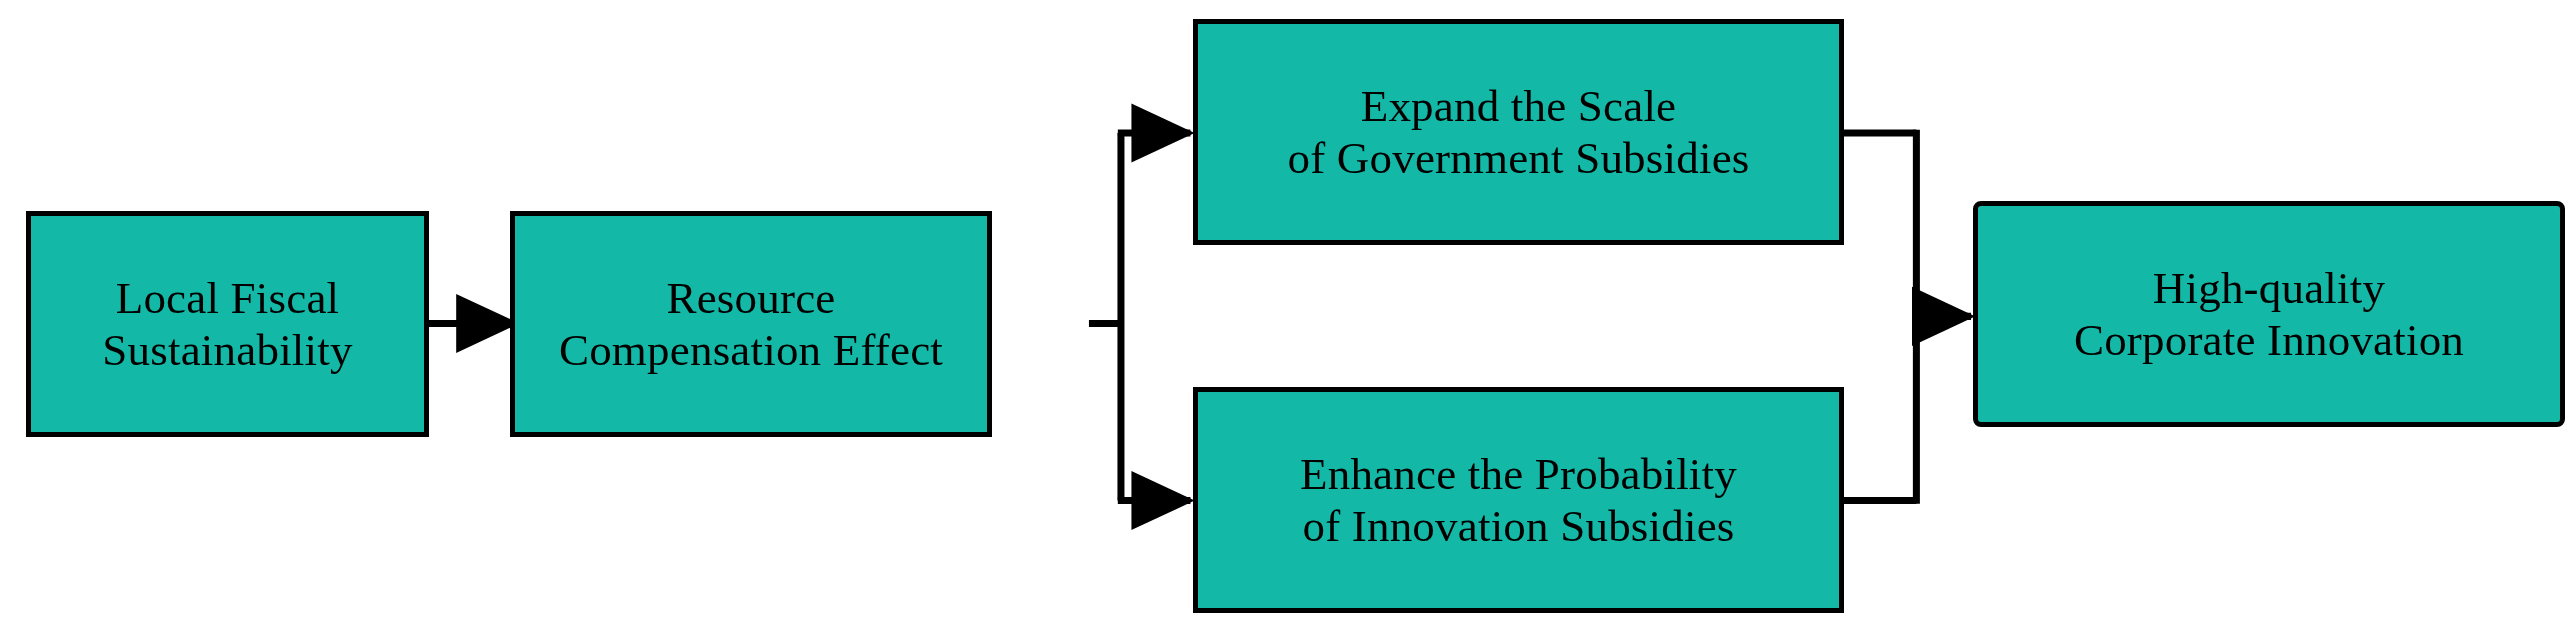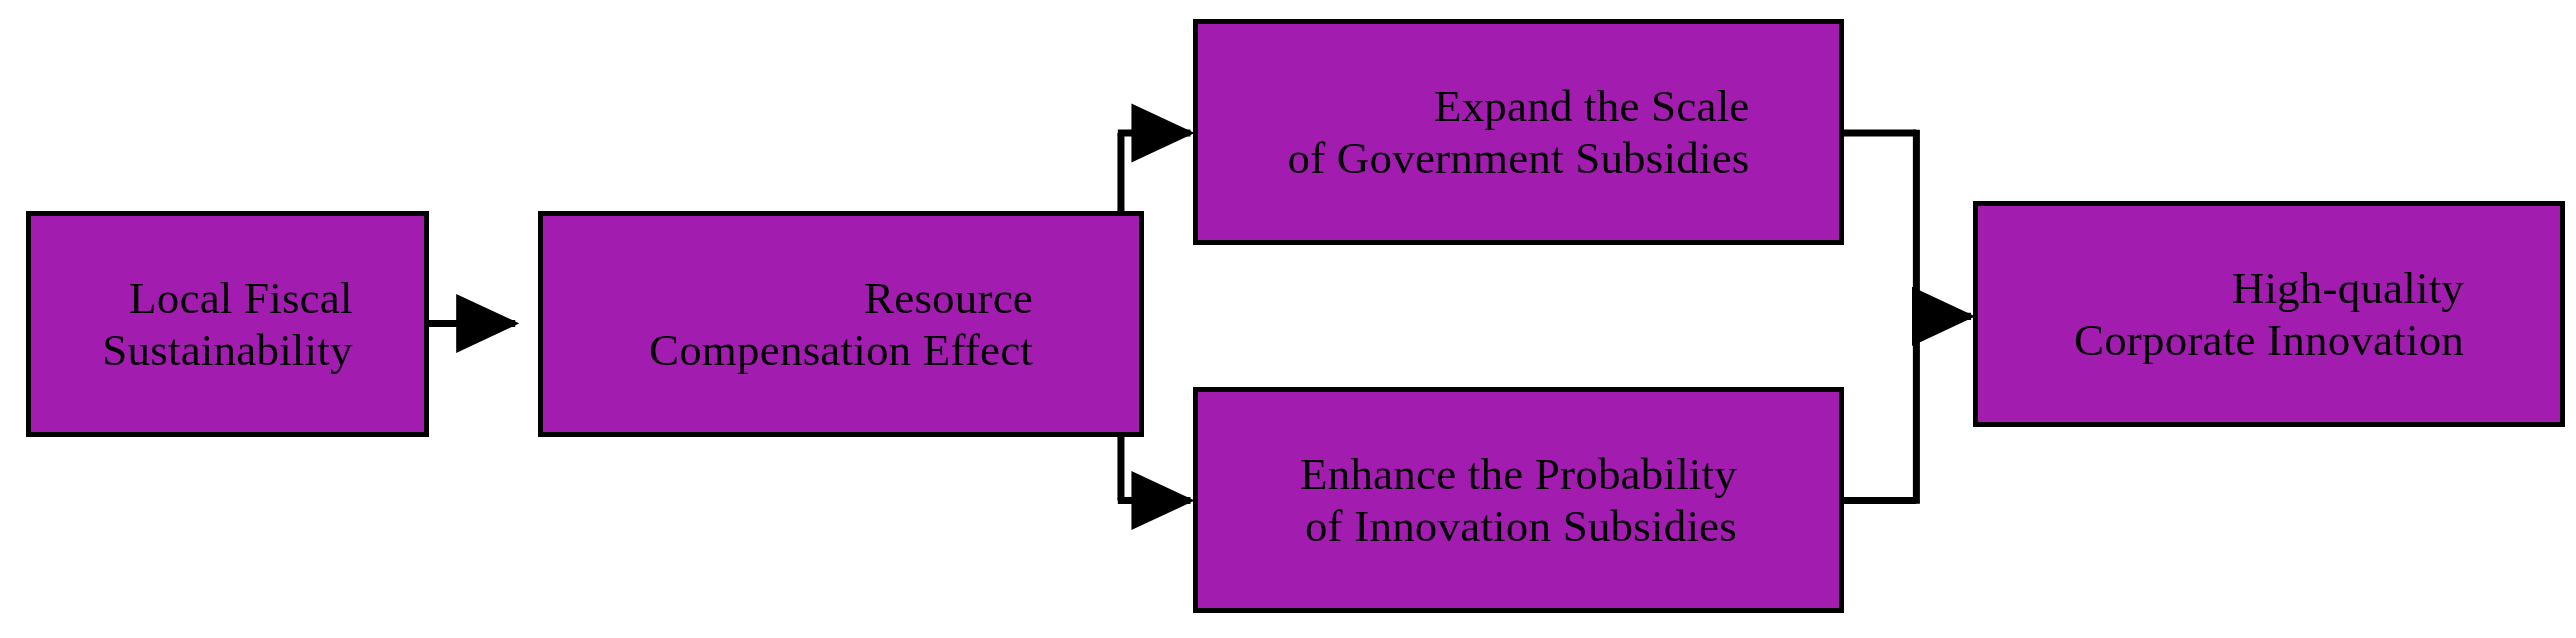--- a/index.html
+++ b/index.html
@@ -22,52 +22,52 @@
   #connector-layer {
     position: absolute;
     left: 0;
     top: 0;
     width: 2576px;
     height: 639px;
   }
   .node-box {
     position: absolute;
     box-sizing: border-box;
-    background: #a21caf;
+    background: #14b8a6;
     border: 5.5px solid #000000;
     display: flex;
     align-items: center;
     justify-content: center;
-    text-align: right;
+    text-align: center;
     z-index: 2;
   }
   .node-label {
     font-family: "Liberation Serif", "DejaVu Serif", serif;
     font-size: 45px;
     line-height: 1.16;
     color: #000000;
     letter-spacing: 0.2px;
     white-space: pre-line;
     padding: 0 7.8px;
   }
   
   #node-local-fiscal-sustainability {
     left: 26px;  top: 211px;  width: 403px;  height: 226px;
   }
   #node-resource-compensation-effect {
-    left: 538px; top: 211px;  width: 606px;  height: 226px;
+    left: 510px; top: 211px;  width: 482px;  height: 226px;
   }
   #node-expand-scale-subsidies {
     left: 1193px; top: 19px;  width: 651px;  height: 226px;
   }
   #node-enhance-probability-subsidies {
     left: 1193px; top: 387px; width: 651px;  height: 226px;
   }
   #node-high-quality-corporate-innovation {
-    left: 1973px; top: 201px; width: 592px;  height: 226px;
+    left: 1973px; top: 201px; width: 592px;  height: 226px; border-radius: 8px;
   }
 </style>
 </head>
 <body>
 
 <div id="diagram-root">
 
   <svg id="connector-layer" viewBox="0 0 3300 818" width="2576" height="639" aria-hidden="true">
     <defs>
       <marker id="arrowhead" markerWidth="9" markerHeight="9" refX="8.4" refY="4.5" orient="auto" markerUnits="strokeWidth">

